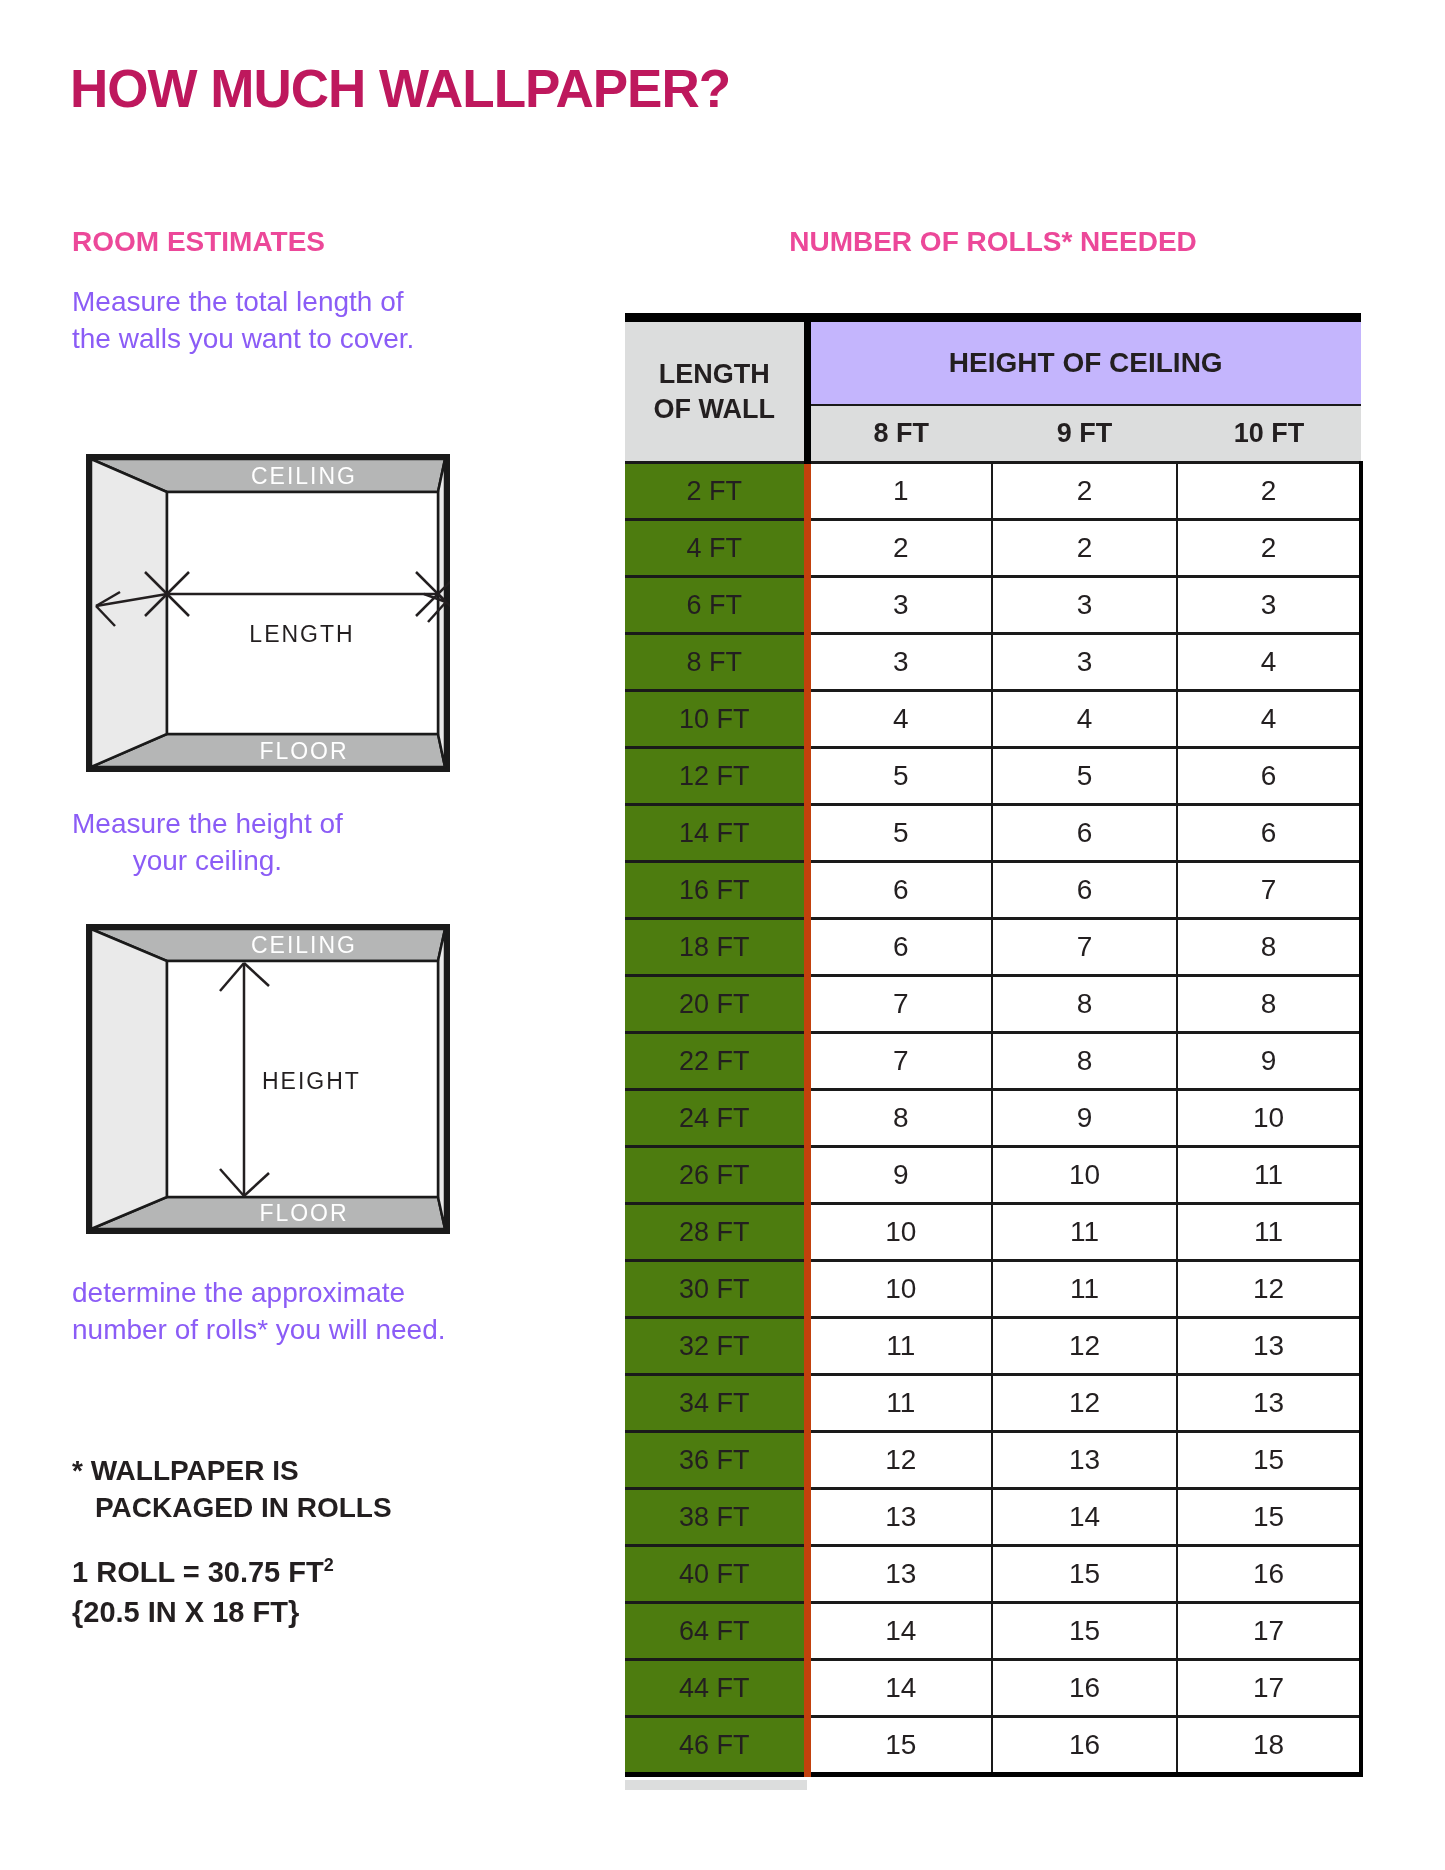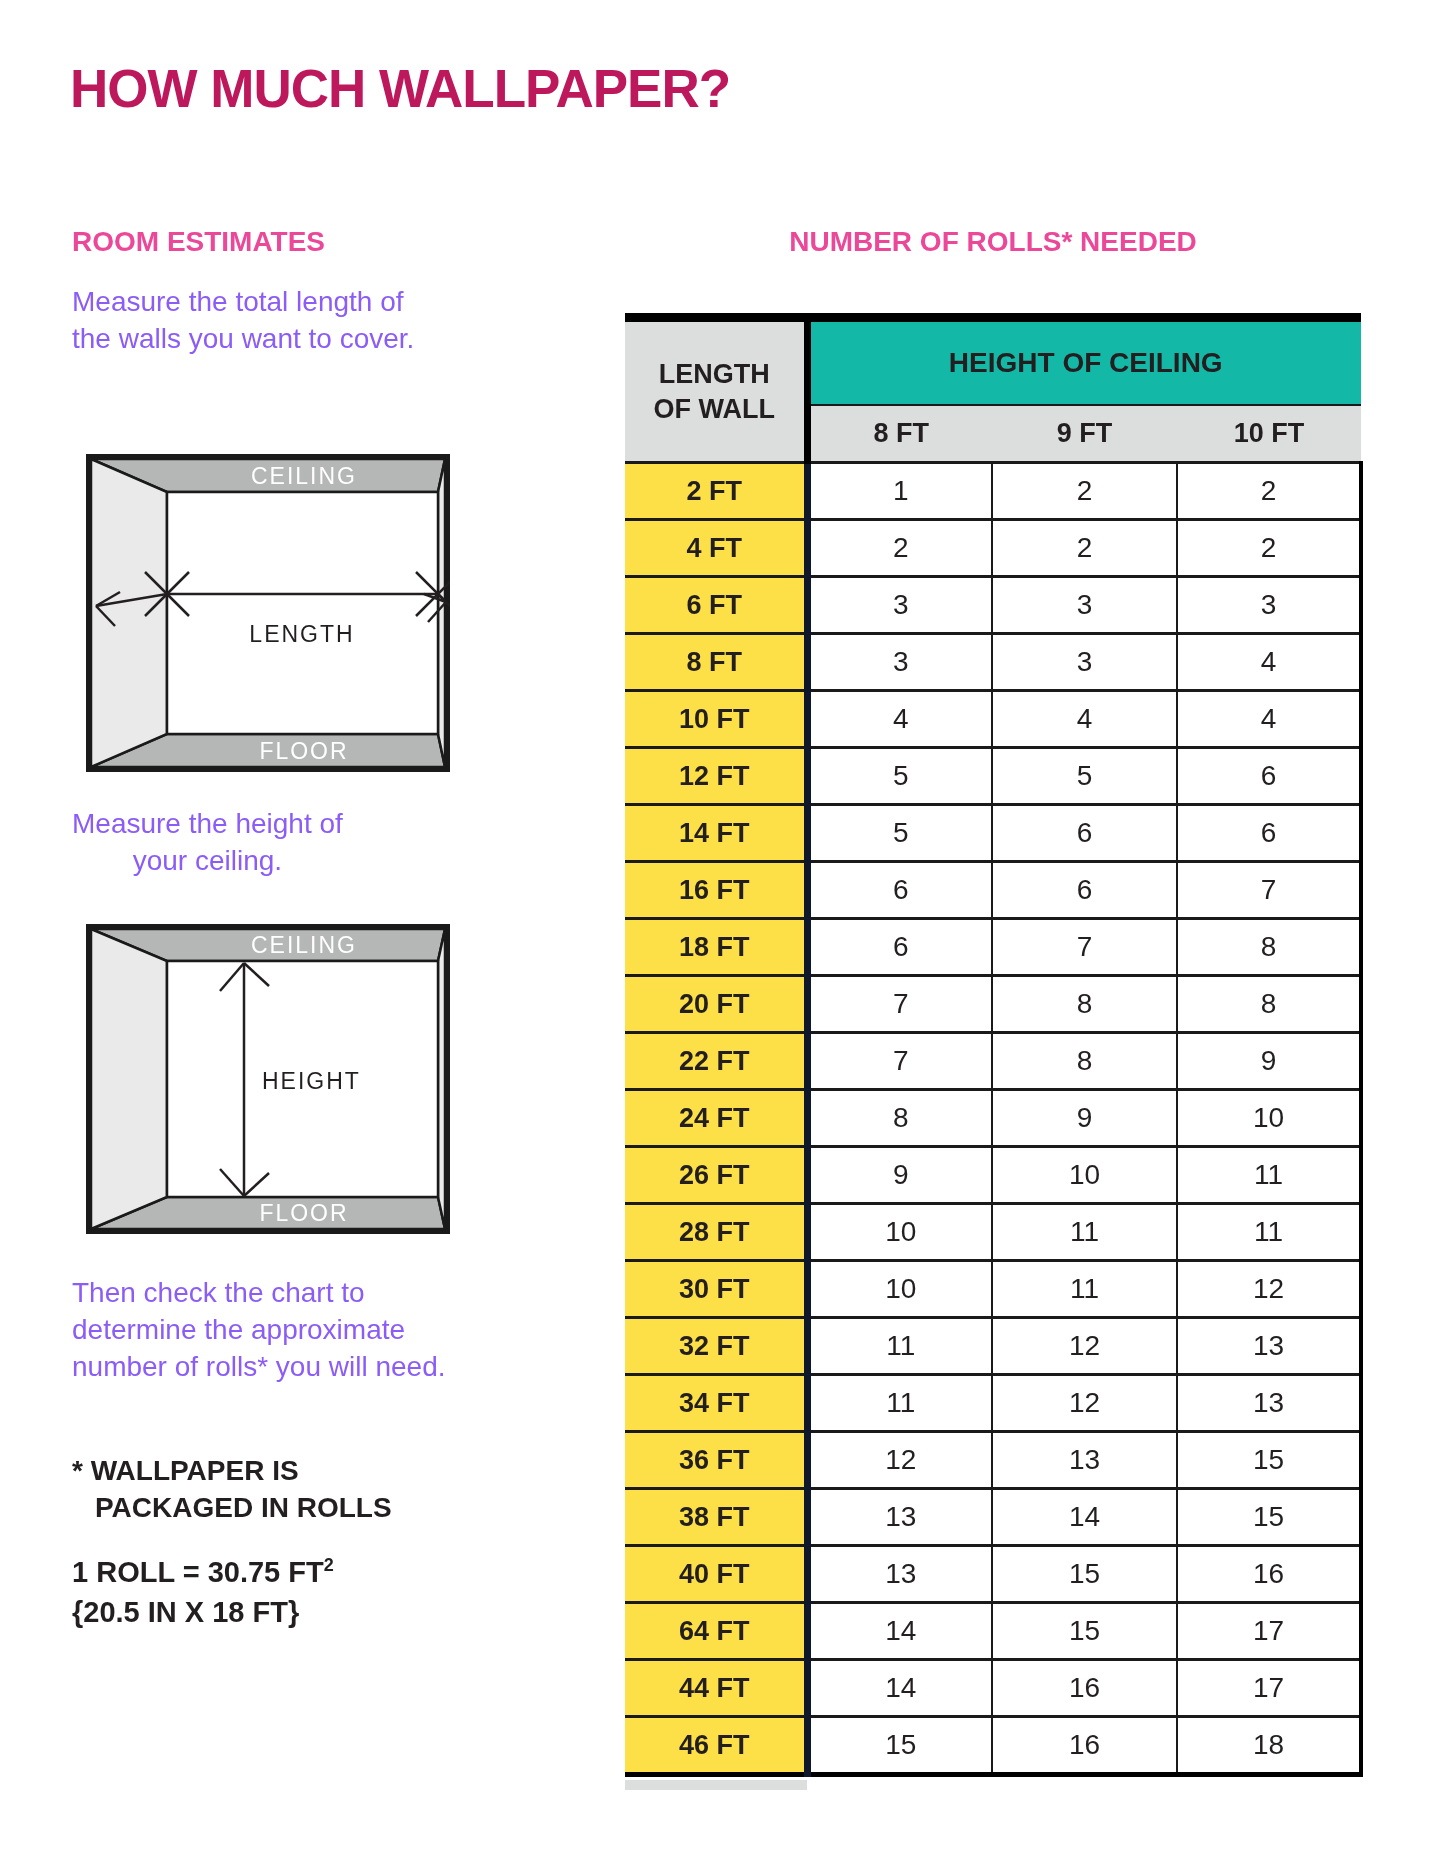--- a/index.html
+++ b/index.html
@@ -27,24 +27,24 @@
   .diag-label{font-family:"Liberation Sans",sans-serif;font-size:23px;letter-spacing:2px;}
   .diag-label.light{fill:#ffffff;}
   .diag-label.dark{fill:#231f20;}
 
   
   #rolls-table{position:absolute;left:625px;top:313px;width:736px;border-collapse:collapse;table-layout:fixed;
                border-top:9px solid #000000;border-bottom:5px solid #000000;}
   #rolls-table th,#rolls-table td{padding:0;vertical-align:middle;text-align:center;}
   .corner{background:#dcdddd;border-right:7px solid #000000;border-bottom:3px solid #1a1a1a;
           font-size:27px;font-weight:700;line-height:35px;}
-  .group{background:#14b8a6;border-bottom:2px solid #1a1a1a;height:82px;font-size:28px;font-weight:700;}
+  .group{background:#c4b5fd;border-bottom:2px solid #1a1a1a;height:82px;font-size:28px;font-weight:700;}
   .subhdr{background:#dcdddd;border-bottom:3px solid #1a1a1a;height:55px;font-size:27px;font-weight:700;}
-  #rolls-table tbody th.rowlabel{background:#fde047;border-right:7px solid #0f172a;border-bottom:3px solid #1a1a1a;
-          font-size:27px;font-weight:700;height:54px;}
+  #rolls-table tbody th.rowlabel{background:#4d7c0f;border-right:7px solid #c2410c;border-bottom:3px solid #1a1a1a;
+          font-size:27px;font-weight:400;height:54px;}
   #rolls-table tbody td{background:#ffffff;border:2px solid #1a1a1a;border-bottom:3px solid #1a1a1a;
           font-size:28px;font-weight:400;}
   #rolls-table tbody td:last-child{border-right:4px solid #000000;}
   #rolls-table tbody tr:last-child td,#rolls-table tbody tr:last-child th{border-bottom:0;}
   .gray-stub{left:625px;top:1780px;width:182px;height:10px;background:#dcdddd;}
 </style>
 </head>
 <body>
 
 <div class="page">
@@ -101,21 +101,20 @@
       <line x1="158" y1="39" x2="183" y2="62"></line>
       <line x1="158" y1="272" x2="134" y2="245"></line>
       <line x1="158" y1="272" x2="183" y2="249"></line>
     </g>
     <text class="diag-label light" x="218" y="29" text-anchor="middle">CEILING</text>
     <text class="diag-label light" x="218" y="297" text-anchor="middle">FLOOR</text>
     <text class="diag-label dark" x="176" y="165" text-anchor="start">HEIGHT</text>
   </svg>
 
   <div class="abs body-text p3">
-    <div>Then check the chart to</div>
     <div>determine the approximate</div>
     <div>number of rolls* you will need.</div>
   </div>
 
   <div class="abs footnote">
     <div>* WALLPAPER IS</div>
     <div class="indent">PACKAGED IN ROLLS</div>
   </div>
 
   <div class="abs rollspec">

